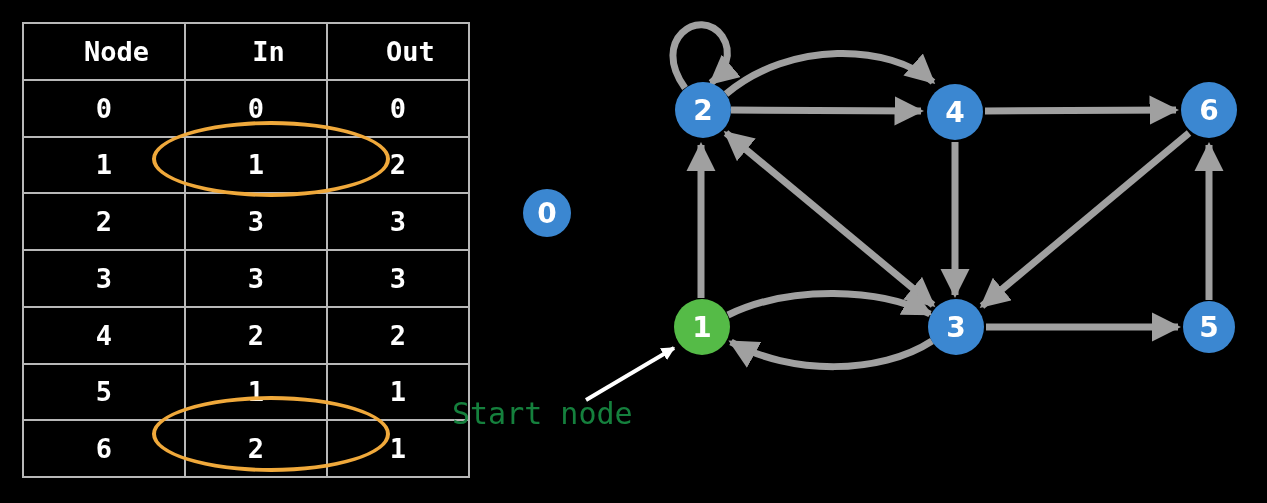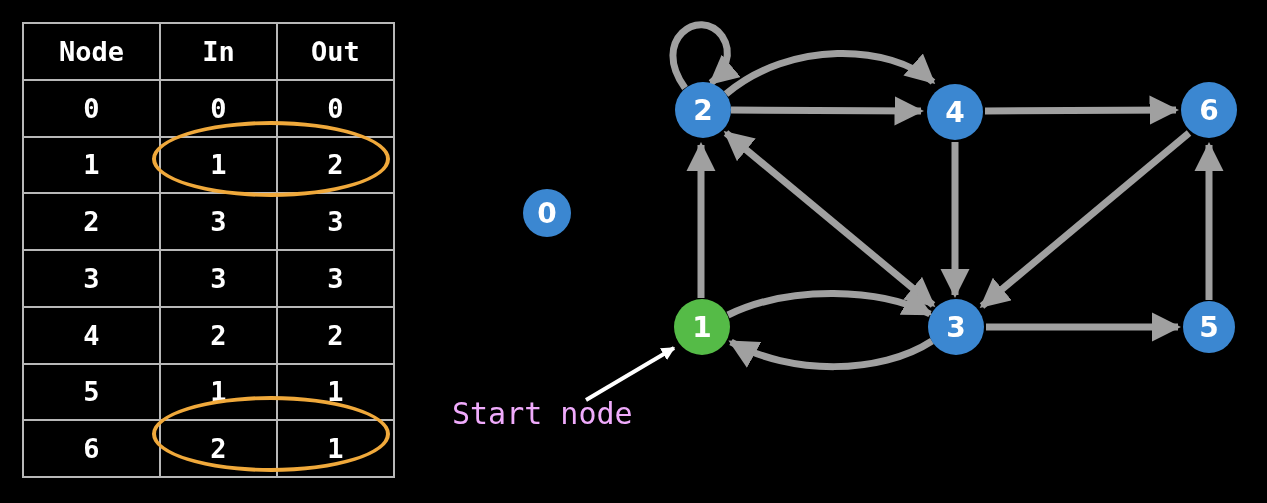--- a/index.html
+++ b/index.html
@@ -30,21 +30,21 @@
     text-align: center;
     vertical-align: middle;
     color: #ffffff;
     font-family: "DejaVu Sans Mono", monospace;
     font-size: 27px;
     font-weight: bold;
     padding: 0;
     height: 54.75px;
     background: #000000;
   }
-  #degree-table th { font-size: 27px; }
+  #degree-table th { font-size: 27px; padding-left: 25px; }
   .col-node { width: 135px; }
   .col-in   { width: 115px; margin-top: 21px; }
   .col-out  { width: 115px; margin-left: 28px; }
 
   
   .highlight-ellipse {
     position: absolute;
     border: 4px solid #f0a93b;
     border-radius: 50%;
     box-sizing: border-box;
@@ -88,21 +88,21 @@
   }
   .annot-line {
     stroke: #ffffff;
     stroke-width: 4;
     fill: none;
   }
   #start-node-label {
     position: absolute;
     left: 452px;
     top: 396px;
-    color: #f0abfc;
+    color: #15803d;
     font-family: "DejaVu Sans Mono", monospace;
     font-size: 30px;
     white-space: nowrap;
   }
 </style>
 </head>
 <body>
 
 <table id="degree-table">
   <thead>

